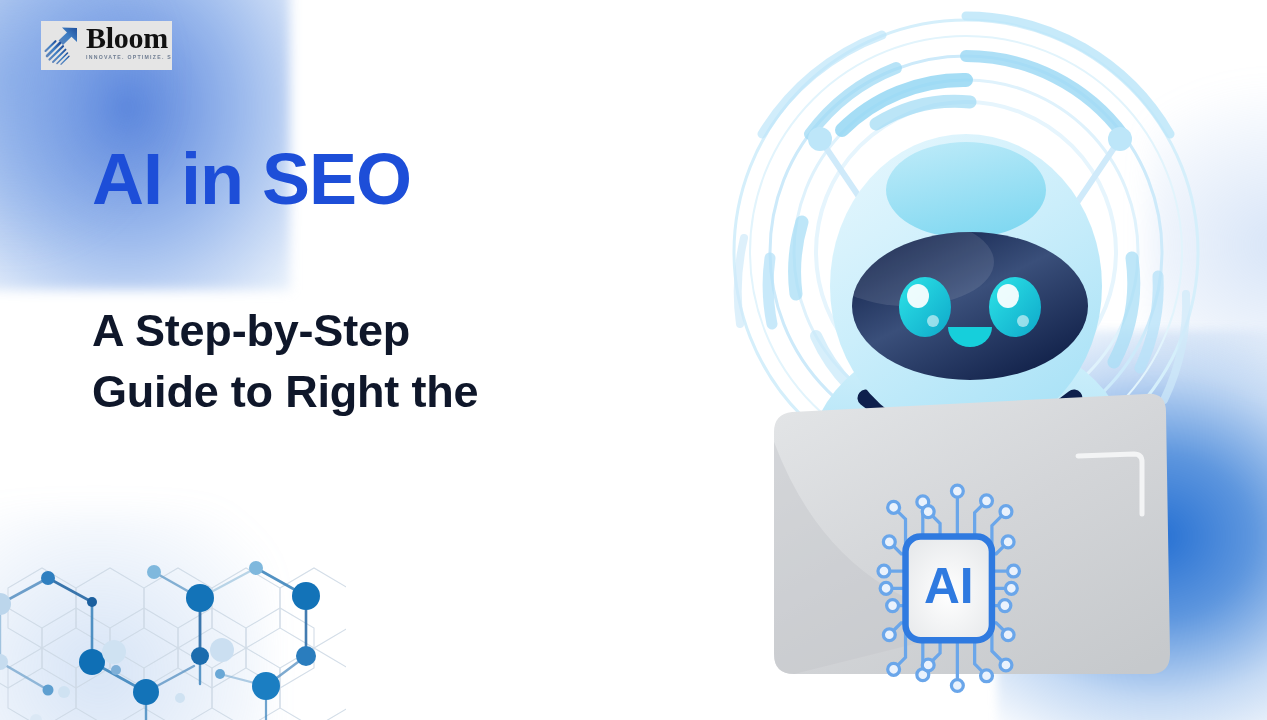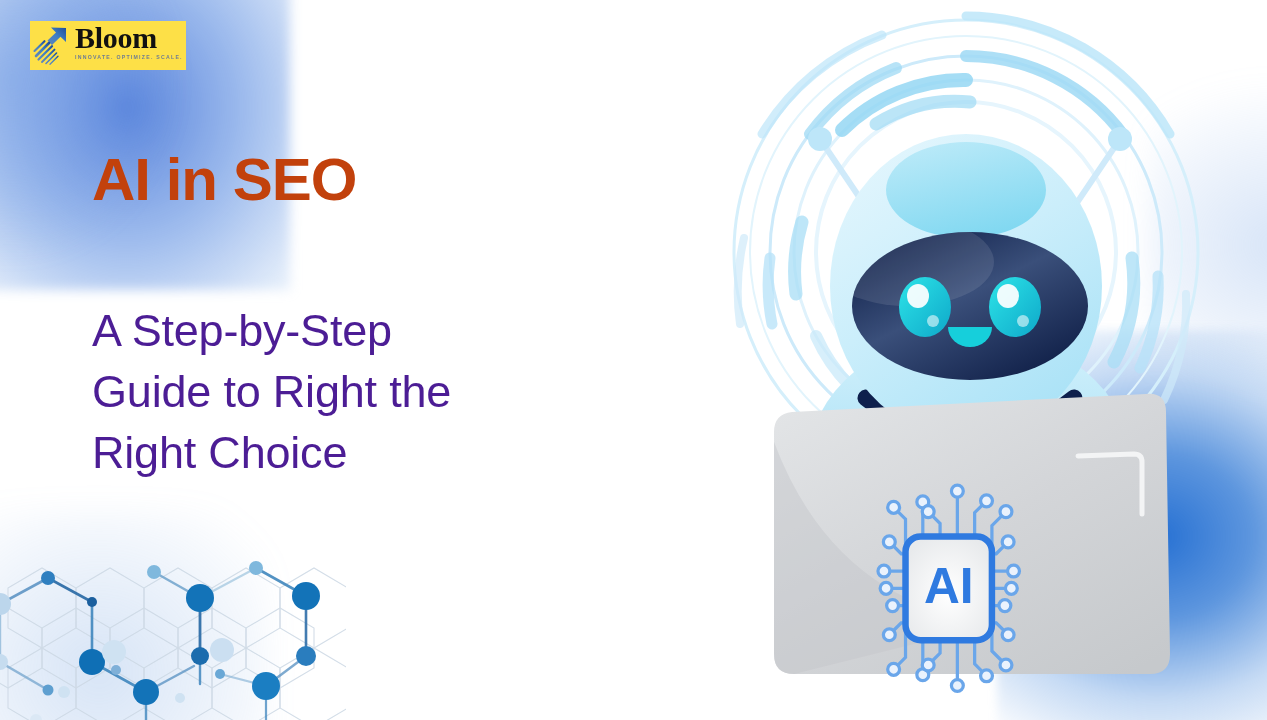--- a/index.html
+++ b/index.html
@@ -71,23 +71,23 @@
     width: 380px; height: 360px;
     background: radial-gradient(ellipse at 55% 45%,
                 rgba(120,165,225,0.30) 0%,
                 rgba(255,255,255,0) 72%);
     filter: blur(14px);
   }
 
   
   .logo {
     position: absolute;
-    left: 30px; top: 21px;
-    width: 156px; height: 49px;
-    background: #fde047;
+    left: 41px; top: 21px;
+    width: 131px; height: 49px;
+    background: #e5e5e5;
     display: flex;
     align-items: flex-start;
     overflow: hidden;
   }
   .logo-mark { width: 44px; height: 44px; flex: none; margin-top: 1px; }
   .logo-textwrap {
     display: flex;
     flex-direction: column;
     justify-content: flex-start;
     margin-left: 1px;
@@ -108,35 +108,34 @@
     letter-spacing: 1.25px;
     color: #6f7d92;
     margin-top: 2px;
     white-space: nowrap;
   }
 
   
   .headline {
     position: absolute;
     left: 92px; top: 143px;
-    font-size: 60px;
+    font-size: 72px;
     font-weight: 700;
-    color: #c2410c;
+    color: #1d4ed8;
     letter-spacing: -1px;
     line-height: 1;
     white-space: nowrap;
-    margin-top: 7px;
   }
   .subhead {
     position: absolute;
     left: 92px; top: 300px;
     width: 560px;
     font-size: 45px;
-    font-weight: 400;
-    color: #4c1d95;
+    font-weight: 700;
+    color: #0f172a;
     line-height: 1.36;
     letter-spacing: -0.2px;
   }
 
   
   .hexnet {
     position: absolute;
     left: -6px; bottom: -4px;
     width: 352px; height: 190px;
   }
@@ -186,21 +185,20 @@
       <div class="logo-word">Bloom</div>
       <div class="logo-tag">INNOVATE. OPTIMIZE. SCALE.</div>
     </div>
   </div>
 
   <div class="headline">AI in SEO</div>
 
   <div class="subhead">
     <div>A Step-by-Step</div>
     <div>Guide to Right the</div>
-    <div>Right Choice</div>
   </div>
 
   <svg class="hexnet" viewBox="0 0 352 190">
     <g fill="none" stroke="#ccd8e4" stroke-width="1.1" opacity="0.85">
       <polygon points="14,54 48,34 82,54 82,94 48,114 14,94"></polygon>
       <polygon points="82,54 116,34 150,54 150,94 116,114 82,94"></polygon>
       <polygon points="150,54 184,34 218,54 218,94 184,114 150,94"></polygon>
       <polygon points="218,54 252,34 286,54 286,94 252,114 218,94"></polygon>
       <polygon points="286,54 320,34 354,54 354,94 320,114 286,94"></polygon>
       <polygon points="-20,94 14,74 48,94 48,134 14,154 -20,134"></polygon>

